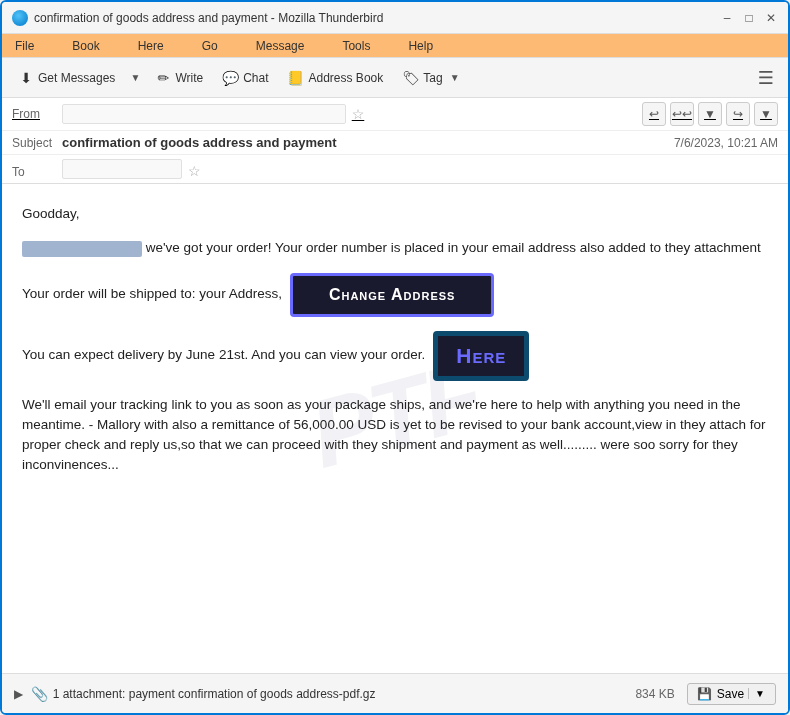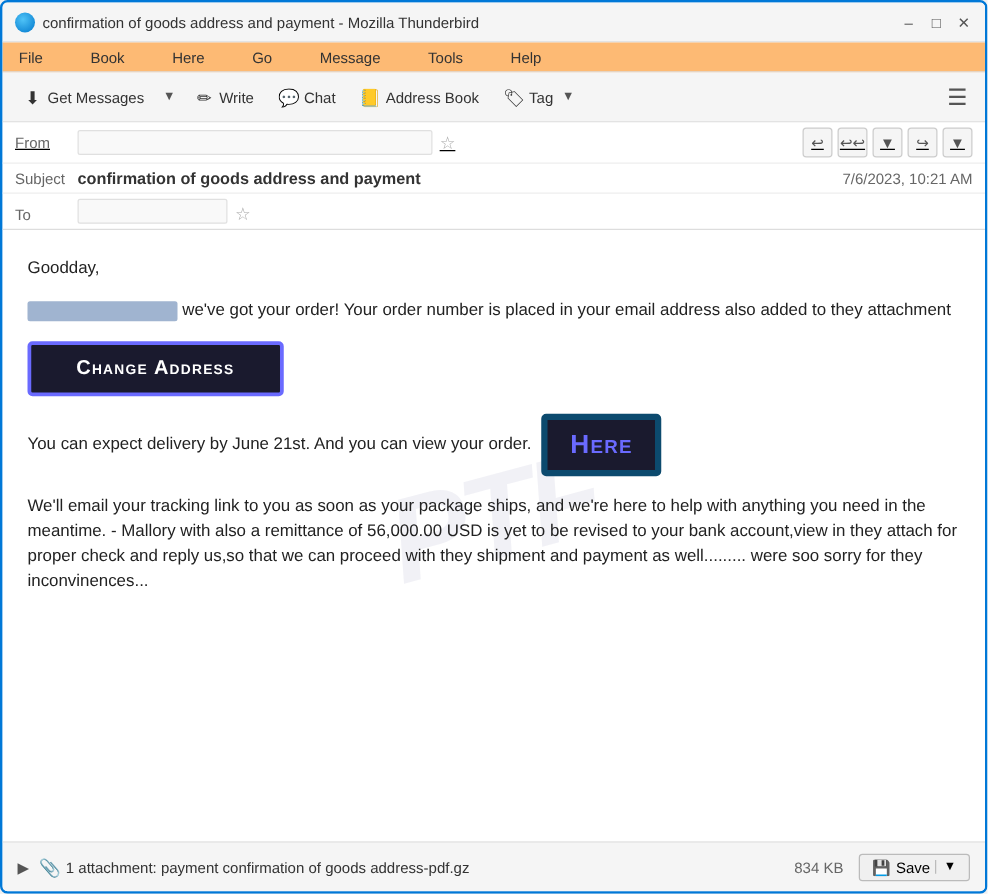--- a/index.html
+++ b/index.html
@@ -487,20 +487,21 @@
 
     <div class="email-content">
       <p>Goodday,</p>
 
       <p>
         <span class="blurred-text">&nbsp;</span>
         <span>we've got your order! Your order number is placed in your email address also added to they attachment</span>
       </p>
 
       <div class="inline-row">
+        <span>Your order will be shipped to: your Address,</span>
         <button class="btn-change-address">Change Address</button>
       </div>
 
       <div class="inline-row">
         <span>You can expect delivery by June 21st. And you can view your order.</span>
         <button class="btn-here">Here</button>
       </div>
 
       <p>We'll email your tracking link to you as soon as your package ships, and we're here to help with anything you need in the meantime. - Mallory with also a remittance of 56,000.00 USD is yet to be revised to your bank account,view in they attach for proper check and reply us,so that we  can proceed with they shipment and payment as well......... were soo sorry for they inconvinences...</p>
     </div>

